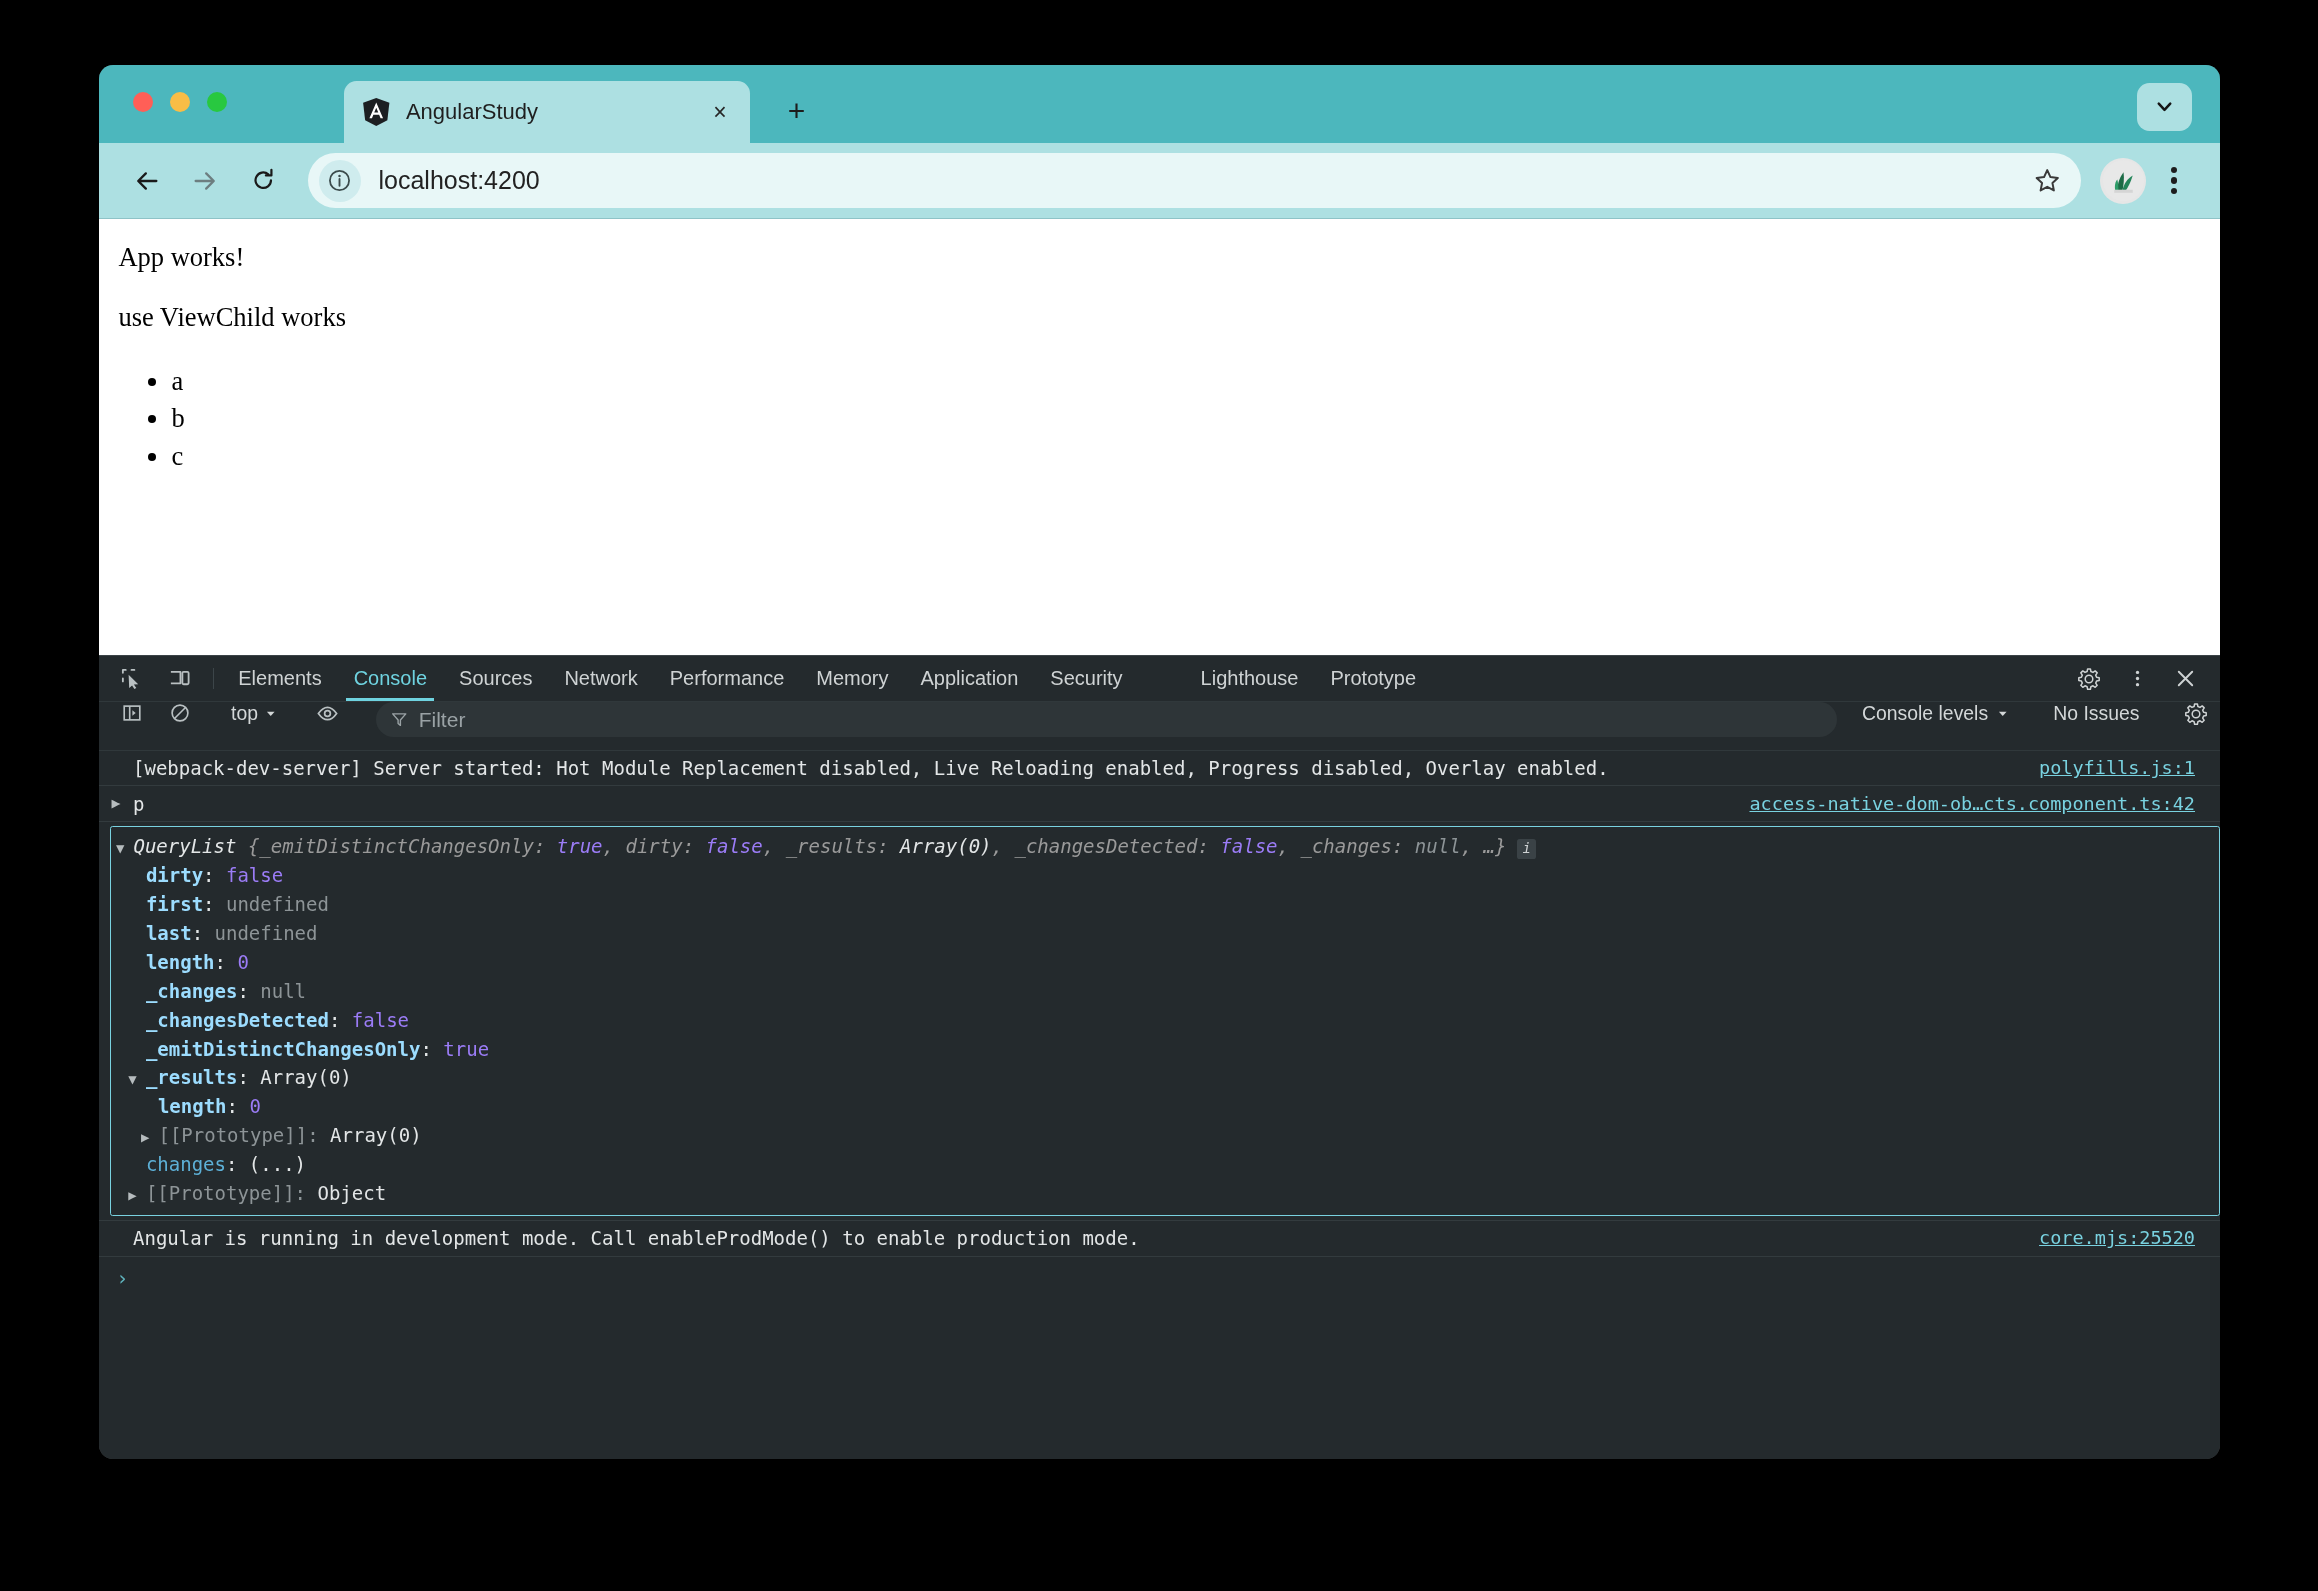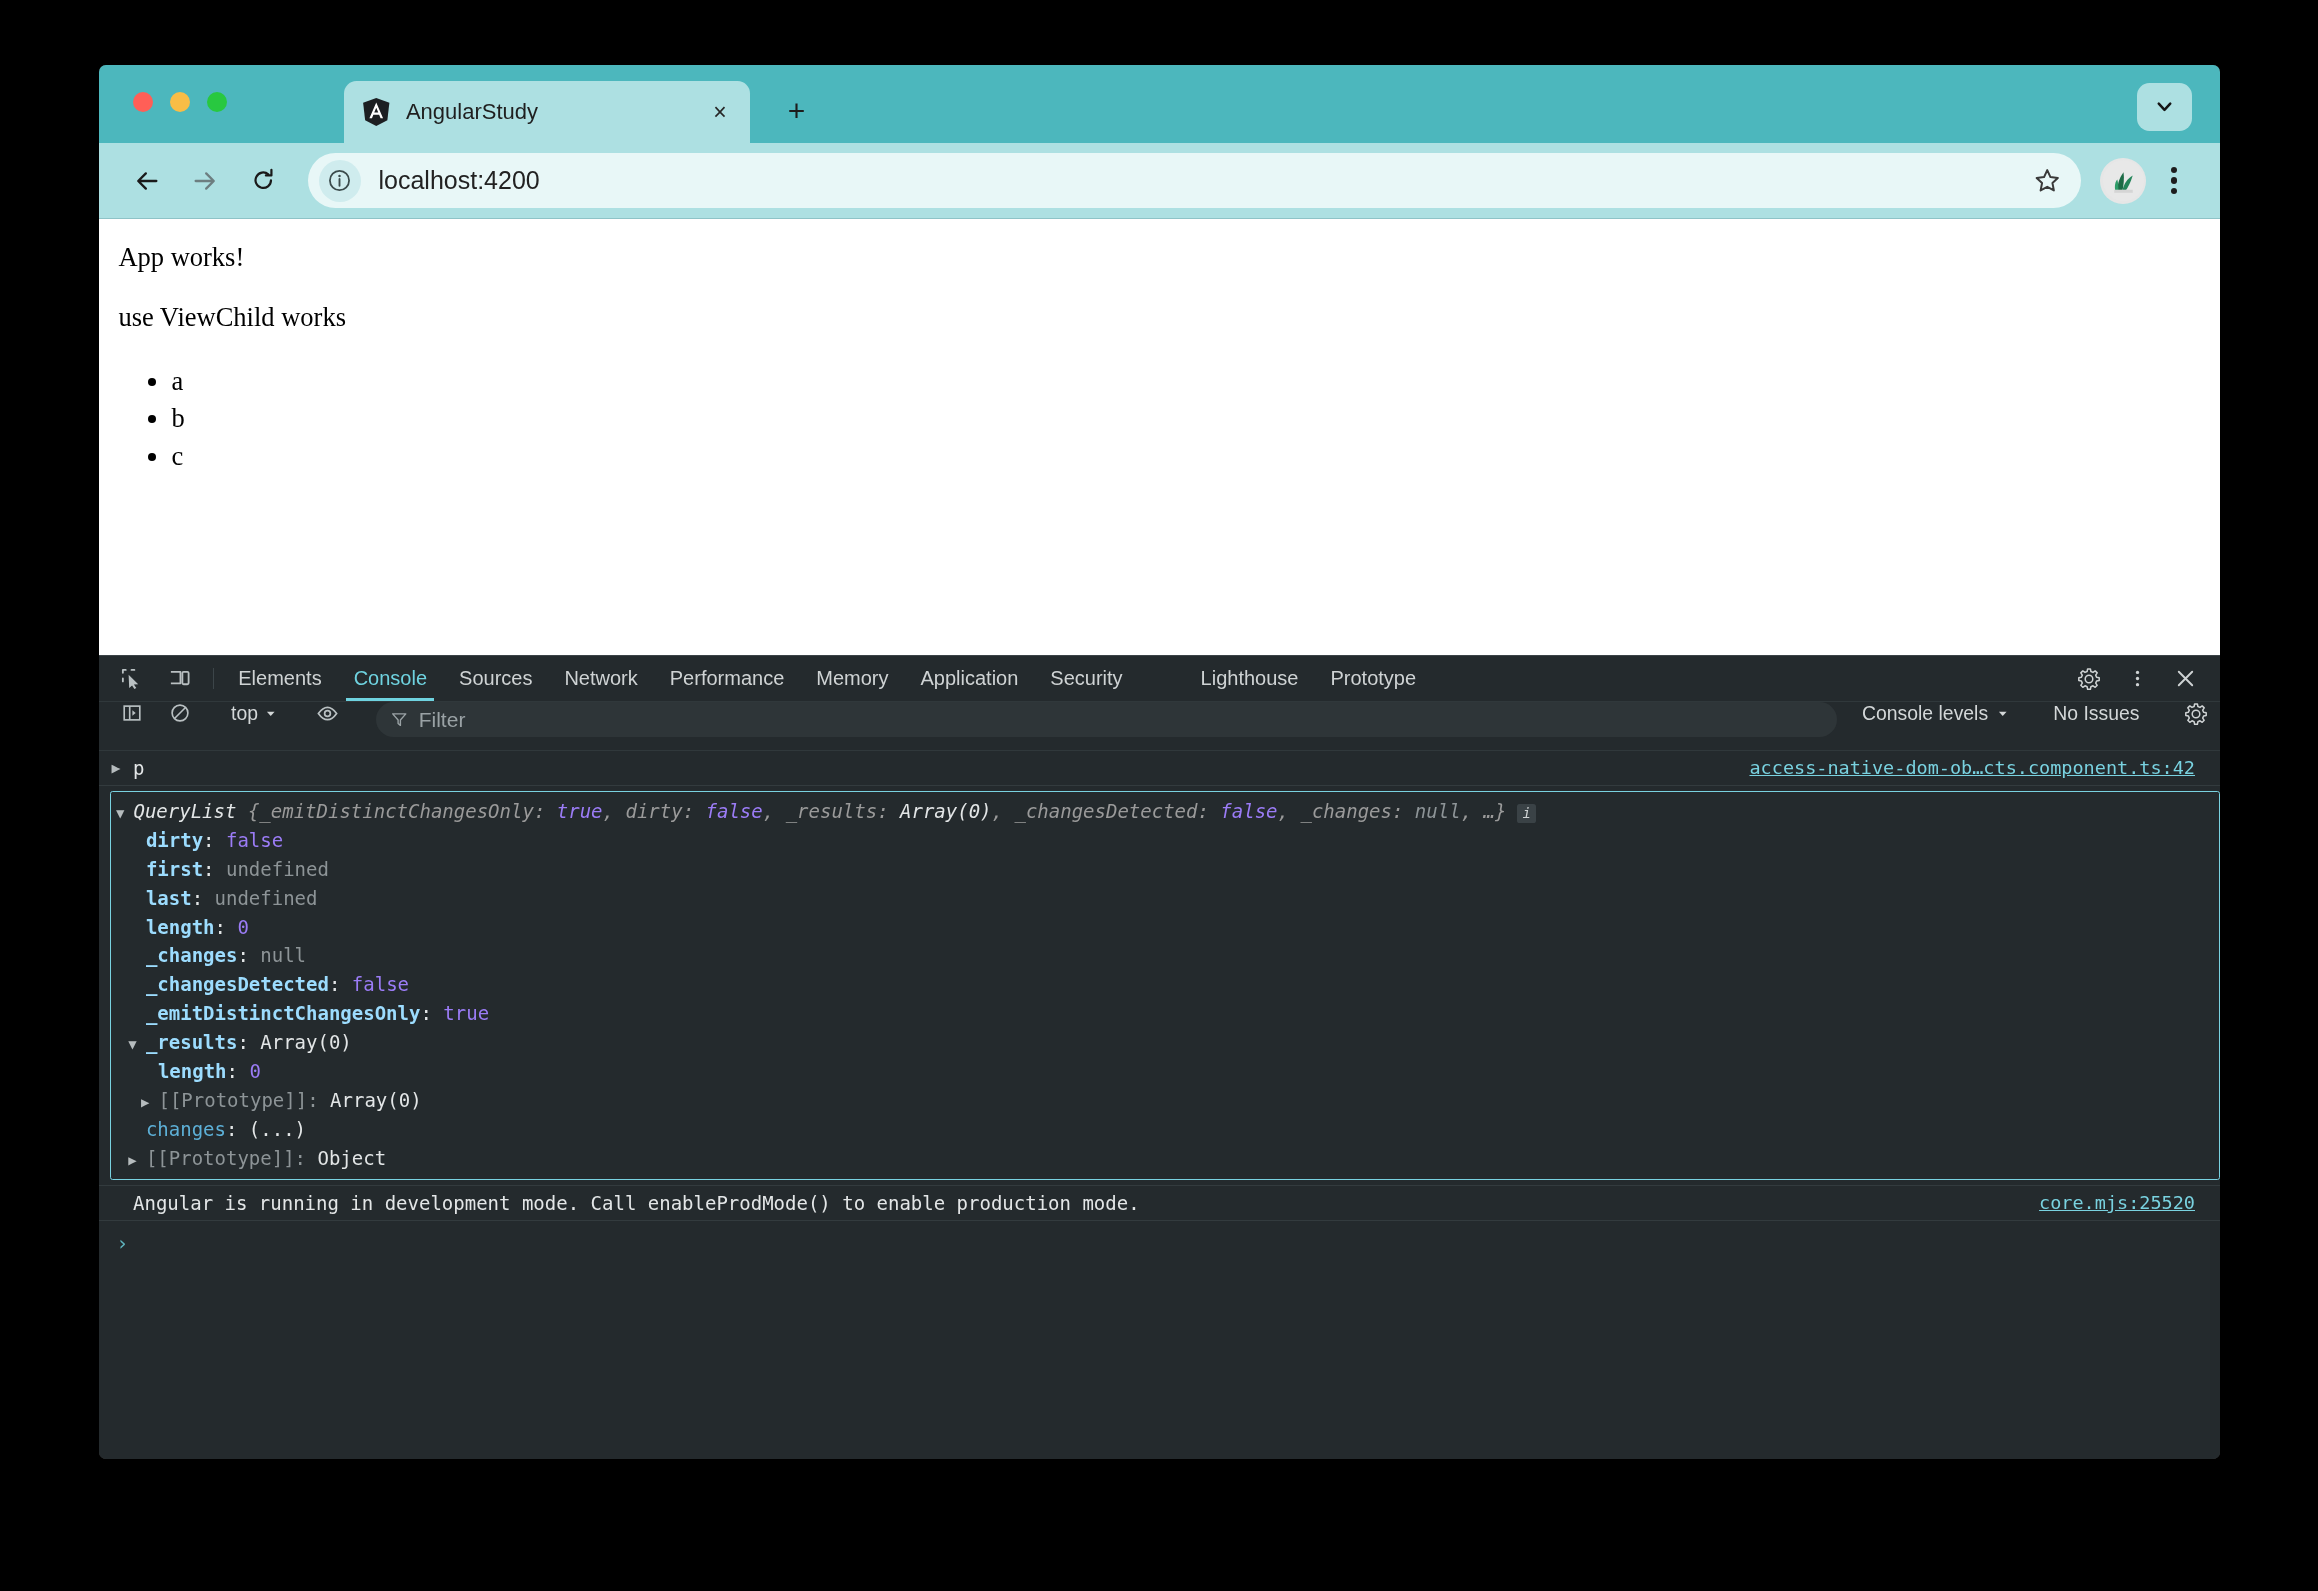--- a/index.html
+++ b/index.html
@@ -6,21 +6,21 @@
   html, body {
     width: 2319px; height: 1592px;
     background: #000;
     font-family: "Liberation Sans", sans-serif;
     overflow: hidden;
   }
   .window {
     position: absolute;
     left: 99px; top: 65px;
     width: 2121px; height: 1394px;
-    border-radius: 7px;
+    border-radius: 14px;
     overflow: hidden;
     background: #404040;
     display: flex; flex-direction: column;
   }
 
   
   .tabstrip {
     height: 78px;
     background: #4cb7bd;
     position: relative;
@@ -460,20 +460,24 @@
         <span>
           <svg viewBox="0 0 24 24" width="24" height="24">
             <path d="M12 8.2 a3.8 3.8 0 1 0 0 7.6 a3.8 3.8 0 1 0 0 -7.6 Z M10.6 1.9 h2.8 l.5 2.6 2.1 .9 2.2-1.5 2 2 -1.5 2.2 .9 2.1 2.6 .5 v2.8 l-2.6 .5 -.9 2.1 1.5 2.2 -2 2 -2.2-1.5 -2.1 .9 -.5 2.6 h-2.8 l-.5-2.6 -2.1-.9 -2.2 1.5 -2-2 1.5-2.2 -.9-2.1 -2.6-.5 v-2.8 l2.6-.5 .9-2.1 -1.5-2.2 2-2 2.2 1.5 2.1-.9 Z" fill="none" stroke="#cfd3d4" stroke-width="1.5" stroke-linejoin="round"></path>
           </svg>
         </span>
       </div>
     </div>
 
     <div class="console">
 
+      <div class="row">
+        <div class="row-msg">[webpack-dev-server] Server started: Hot Module Replacement disabled, Live Reloading enabled, Progress disabled, Overlay enabled.</div>
+        <div class="row-src">polyfills.js:1</div>
+      </div>
 
       <div class="row">
         <span class="arrow">▶</span>
         <div class="row-msg">p</div>
         <div class="row-src">access-native-dom-ob…cts.component.ts:42</div>
       </div>
 
       <div class="objrow">
         <div class="objbox">
 

